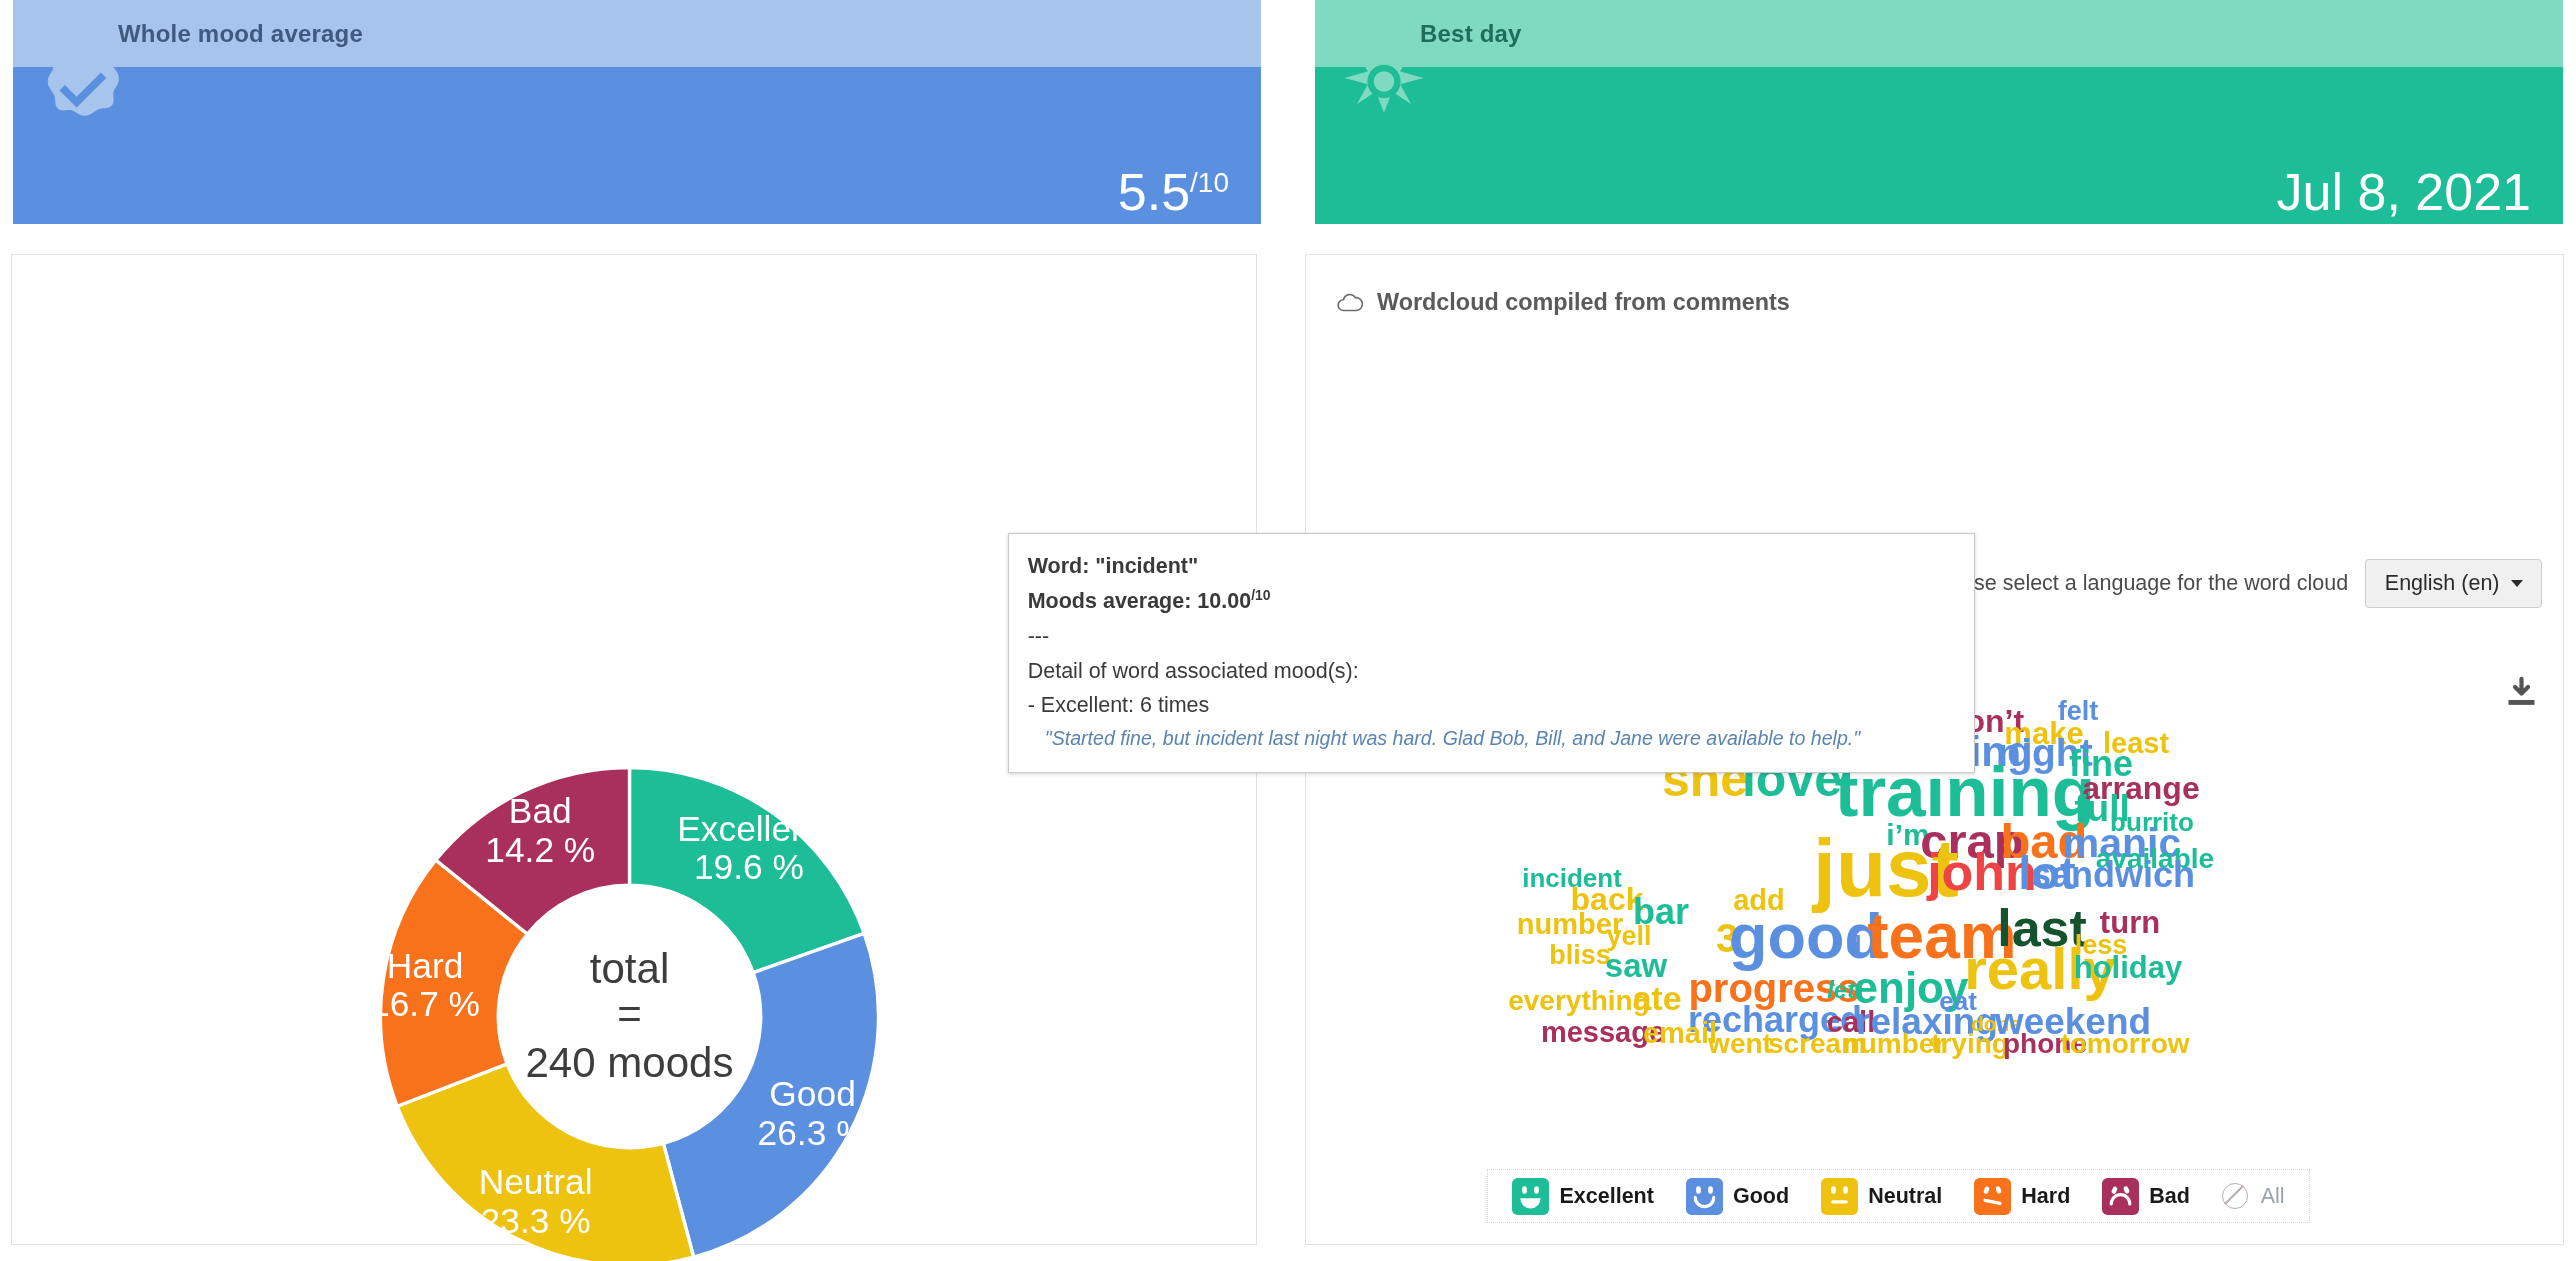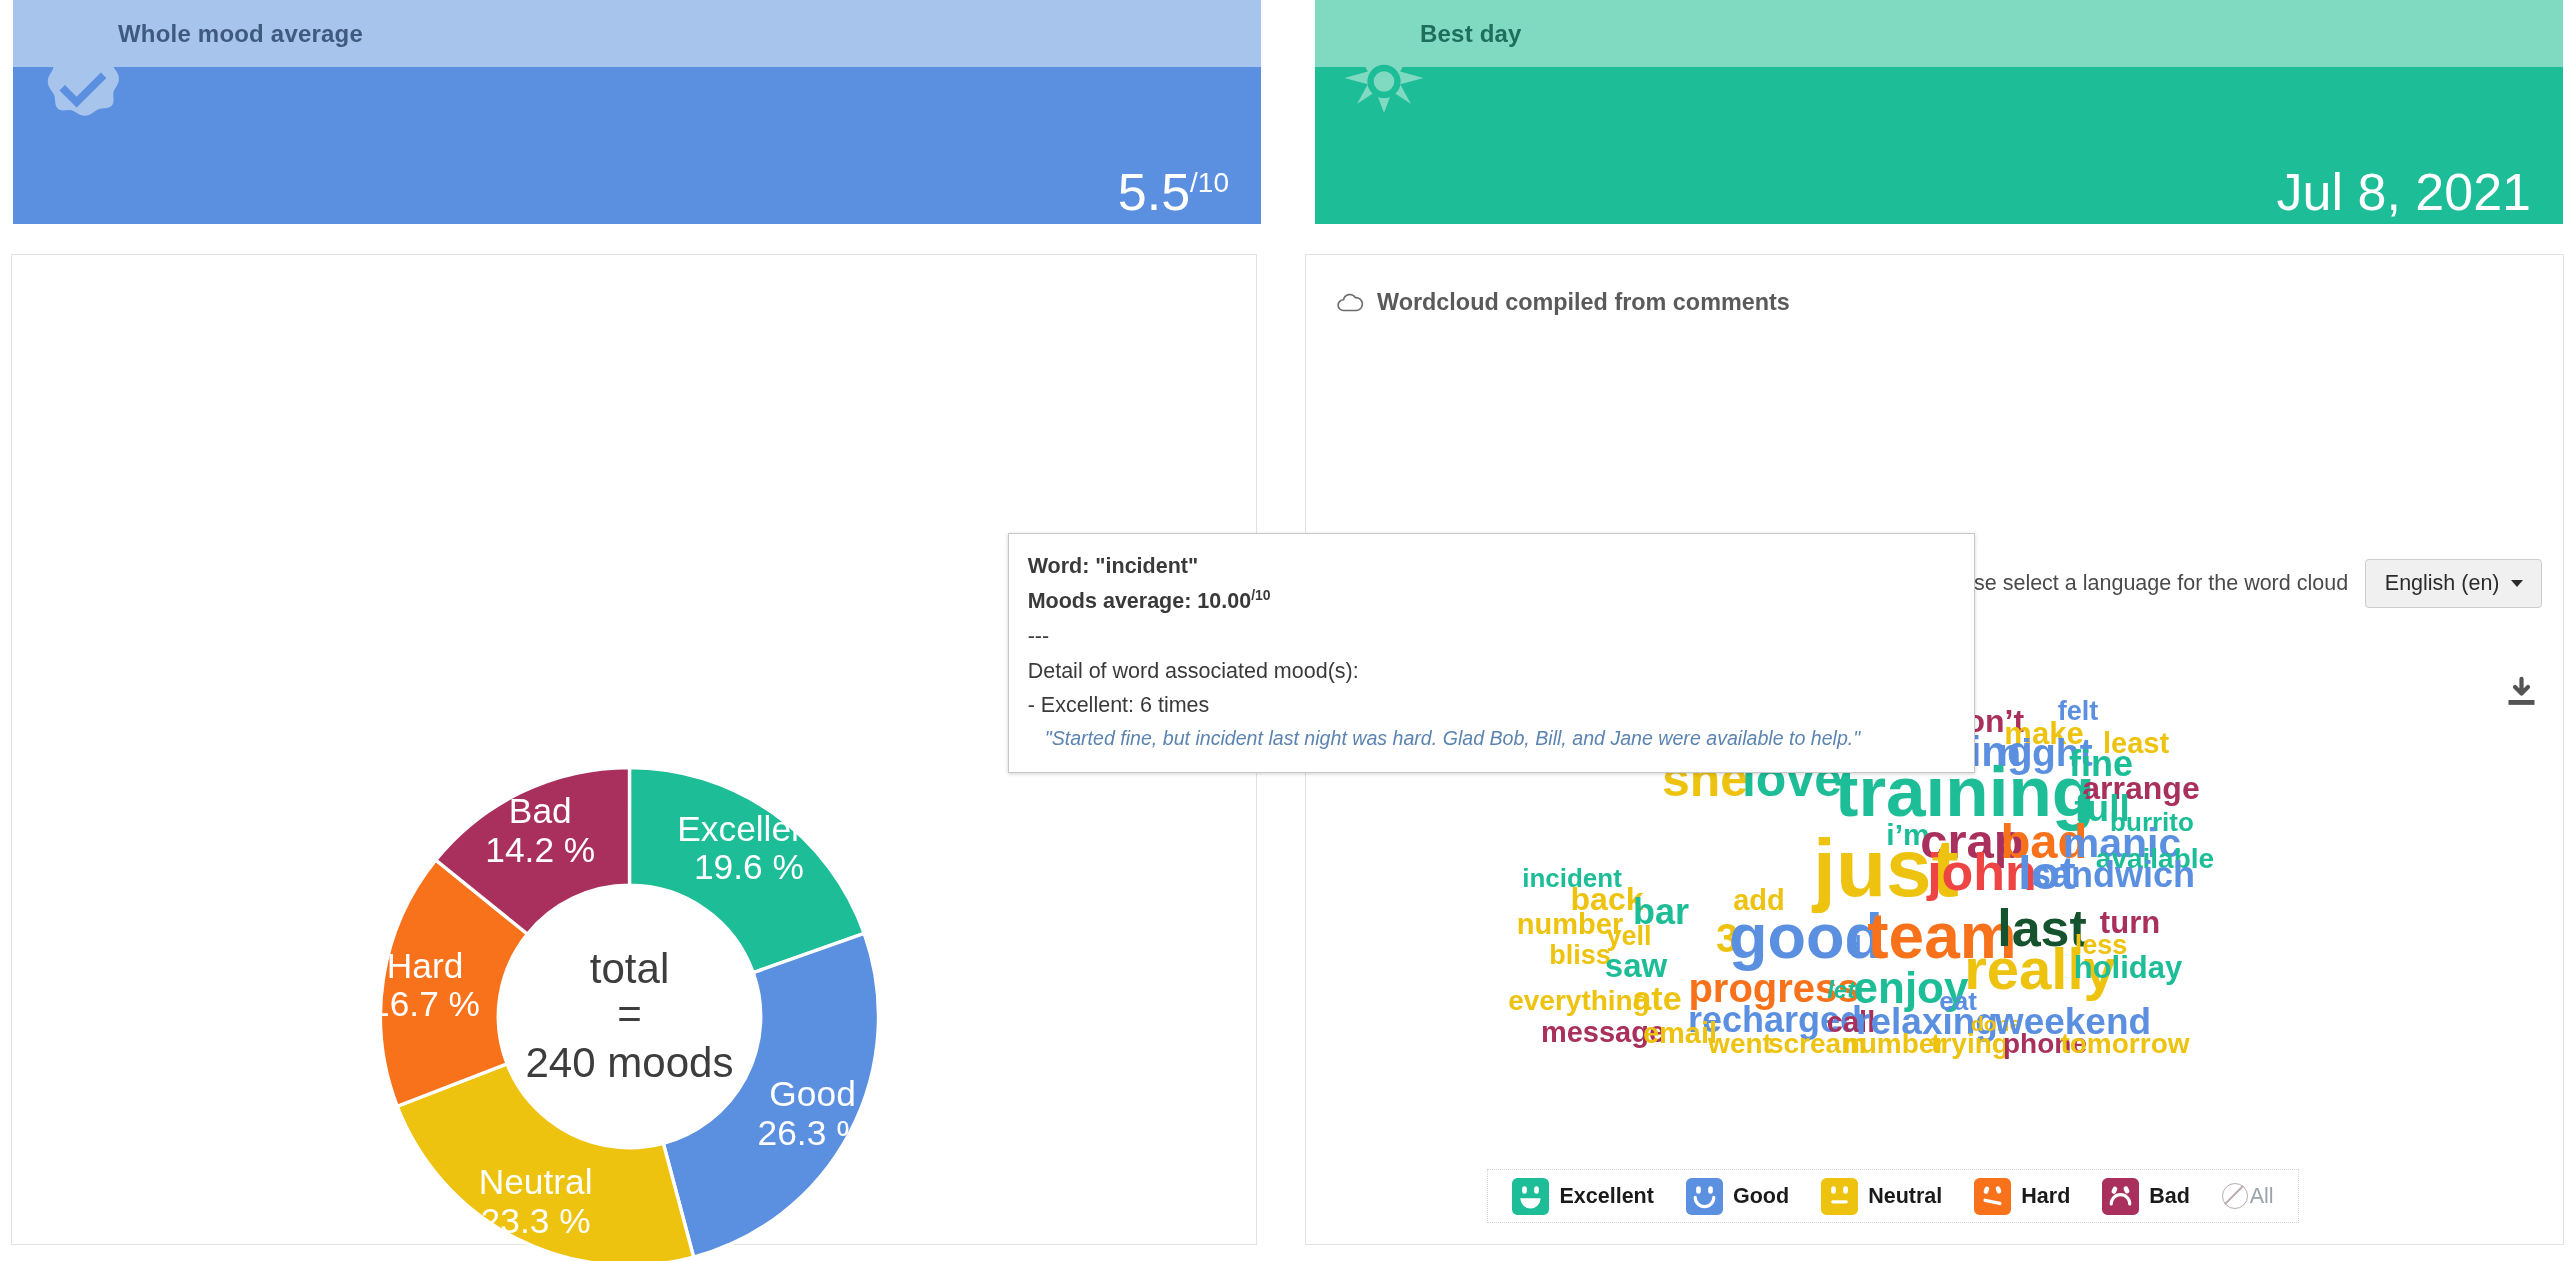--- a/index.html
+++ b/index.html
@@ -77,21 +77,21 @@
   .tooltip .quote { font-size: 19.6px; color: #5b84b1; font-style: italic;
                     padding-left: 17px; line-height: 1.62; }
 
   
   .legend { position: absolute; left: 1487px; top: 1169px;
             display: flex; align-items: center; gap: 9.4px;
             border: 0.9px dotted #d4d4d4; padding: 7.5px 13px; background: #fff; z-index: 60; }
   .legend-item { display: flex; align-items: center; gap: 10.3px; padding: 0 11.2px; cursor: pointer; }
   .legend-label { font-size: 21.5px; font-weight: bold; color: #1a1a1a; }
   .face { width: 37px; height: 37px; border-radius: 5.6px; position: relative; }
-  .legend-all { display: flex; align-items: center; gap: 2px; padding: 0 11.2px; cursor: pointer; }
+  .legend-all { display: flex; align-items: center; gap: 13px; padding: 0 11.2px; cursor: pointer; }
   .legend-all .legend-label { color: #9aa3ac; font-weight: normal; }
   .ban { width: 26px; height: 26px; border: 1.9px solid #b9aeb0; border-radius: 50%; position: relative; }
   .ban::after { content: ""; position: absolute; left: -1.9px; top: 10.3px; width: 26px; height: 1.9px;
                 background: #b9aeb0; transform: rotate(-45deg); }
 </style>
 </head>
 <body>
 
 <div class="page">
 

